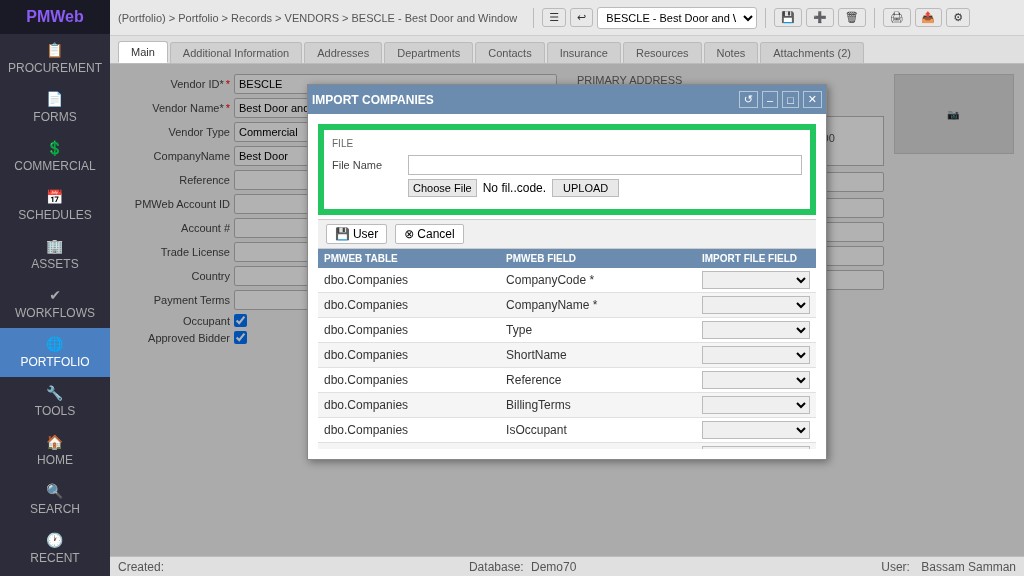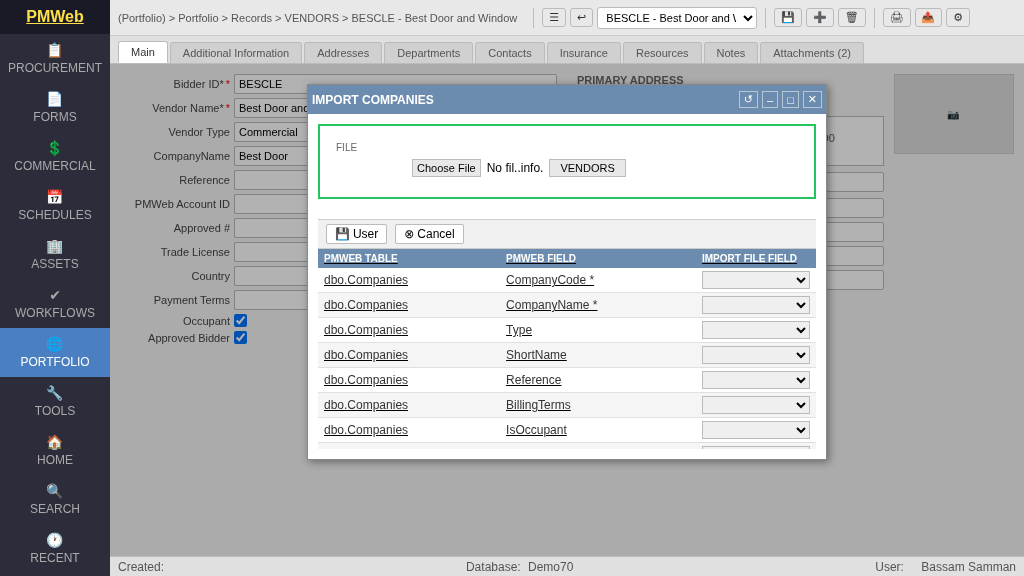--- a/index.html
+++ b/index.html
@@ -16,24 +16,23 @@
     }
     #sidebar .logo {
       background: #1a1a27;
       padding: 8px;
       display: flex;
       align-items: center;
       justify-content: center;
       height: 36px;
     }
     #sidebar .logo span {
-      color: #fde047;
+      color: #8b5cf6;
       font-size: 16px;
       font-weight: bold;
-      text-decoration: underline;
     }
     .nav-item {
       display: flex;
       flex-direction: column;
       align-items: center;
       padding: 8px 4px;
       cursor: pointer;
       color: #aaa;
       font-size: 10px;
       gap: 3px;
@@ -155,21 +154,21 @@
       background: #fff;
       font-size: 11px;
       flex: 1;
     }
 
     .section-title {
       font-size: 11px;
       color: #666;
       text-transform: uppercase;
       margin-bottom: 6px;
-      font-weight: bold;
+      font-weight: normal;
     }
     .address-box {
       border: 1px solid #bbb;
       background: #fff;
       width: 100%;
       height: 50px;
       font-size: 11px;
       padding: 3px;
       resize: none;
       color: #555;
@@ -239,23 +238,23 @@
       cursor: pointer;
       padding: 1px 4px;
       font-size: 11px;
     }
     .modal-body {
       flex: 1;
       overflow: auto;
       padding: 10px;
     }
     .modal-file-section {
-      border: 2px solid #22c55e;
-      padding: 16px;
-      margin-bottom: 20px;
+      border: 6px solid #22c55e;
+      padding: 8px;
+      margin-bottom: 4px;
     }
     .modal-section-title {
       font-size: 10px;
       color: #666;
       text-transform: uppercase;
       margin-bottom: 6px;
     }
     .file-row {
       display: flex;
       align-items: center;
@@ -303,21 +302,20 @@
       cursor: pointer;
       font-size: 11px;
       border-radius: 2px;
     }
 
     
     .modal-table {
       width: 100%;
       border-collapse: collapse;
       font-size: 11px;
-      text-decoration: underline;
     }
     .modal-table th {
       background: #6b8cae;
       color: #fff;
       padding: 4px 6px;
       text-align: left;
       font-size: 10px;
       text-transform: uppercase;
     }
     .modal-table td {
@@ -429,21 +427,21 @@
     <div class="tab">Resources</div>
     <div class="tab">Notes</div>
     <div class="tab">Attachments (2)</div>
   </div>
 
   <div id="form-area">
     <div class="form-section">
 
       <div class="form-left">
         <div class="form-row">
-          <span class="form-label required">Bidder ID*</span>
+          <span class="form-label required">Vendor ID*</span>
           <input class="form-input" type="text" value="BESCLE" style="">
         </div>
         <div class="form-row">
           <span class="form-label required">Vendor Name*</span>
           <input class="form-input" type="text" value="Best Door and Window" style="">
         </div>
         <div class="form-row">
           <span class="form-label">Vendor Type</span>
           <select class="form-select">
             <option>Commercial</option>
@@ -455,21 +453,21 @@
         </div>
         <div class="form-row">
           <span class="form-label">Reference</span>
           <input class="form-input" type="text" style="">
         </div>
         <div class="form-row">
           <span class="form-label">PMWeb Account ID</span>
           <input class="form-input" type="text" style="">
         </div>
         <div class="form-row">
-          <span class="form-label">Approved #</span>
+          <span class="form-label">Account #</span>
           <input class="form-input" type="text" style="">
         </div>
         <div class="form-row">
           <span class="form-label">Trade License</span>
           <input class="form-input" type="text" style="">
         </div>
         <div class="form-row">
           <span class="form-label">Country</span>
           <select class="form-select"><option></option></select>
         </div>
@@ -534,24 +532,28 @@
             <button class="modal-header-btn">↺</button>
             <button class="modal-header-btn">–</button>
             <button class="modal-header-btn">□</button>
             <button class="modal-header-btn">✕</button>
           </div>
         </div>
         <div class="modal-body">
           <div class="modal-file-section">
             <div class="modal-section-title">FILE</div>
             <div class="file-row">
+              <span class="file-label">File Name</span>
+              <input class="file-input-box" type="text" style="">
+            </div>
+            <div class="file-row">
               <span class="file-label"></span>
               <button class="choose-file-btn">Choose File</button>
-              <span>No fil..info.</span>
-              <button class="upload-btn">VENDORS</button>
+              <span>No fil..code.</span>
+              <button class="upload-btn">UPLOAD</button>
             </div>
           </div>
 
           <div class="modal-action-bar">
             <button class="action-btn">
               <span>💾</span>
               <span>User</span>
             </button>
             <button class="action-btn">
               <span>⊗</span>
@@ -650,16 +652,16 @@
   </div>
 
   <div id="statusbar">
     <span>Created:</span>
     <span>
       <span>Database:</span>
       <span style="margin-left:4px;">Demo70</span>
     </span>
     <span>
       <span>User:</span>
-      <span style="margin-left:14px;">Bassam Samman</span>
+      <span style="margin-left:8px;">Bassam Samman</span>
     </span>
   </div>
 </div>
 
 </body></html>

